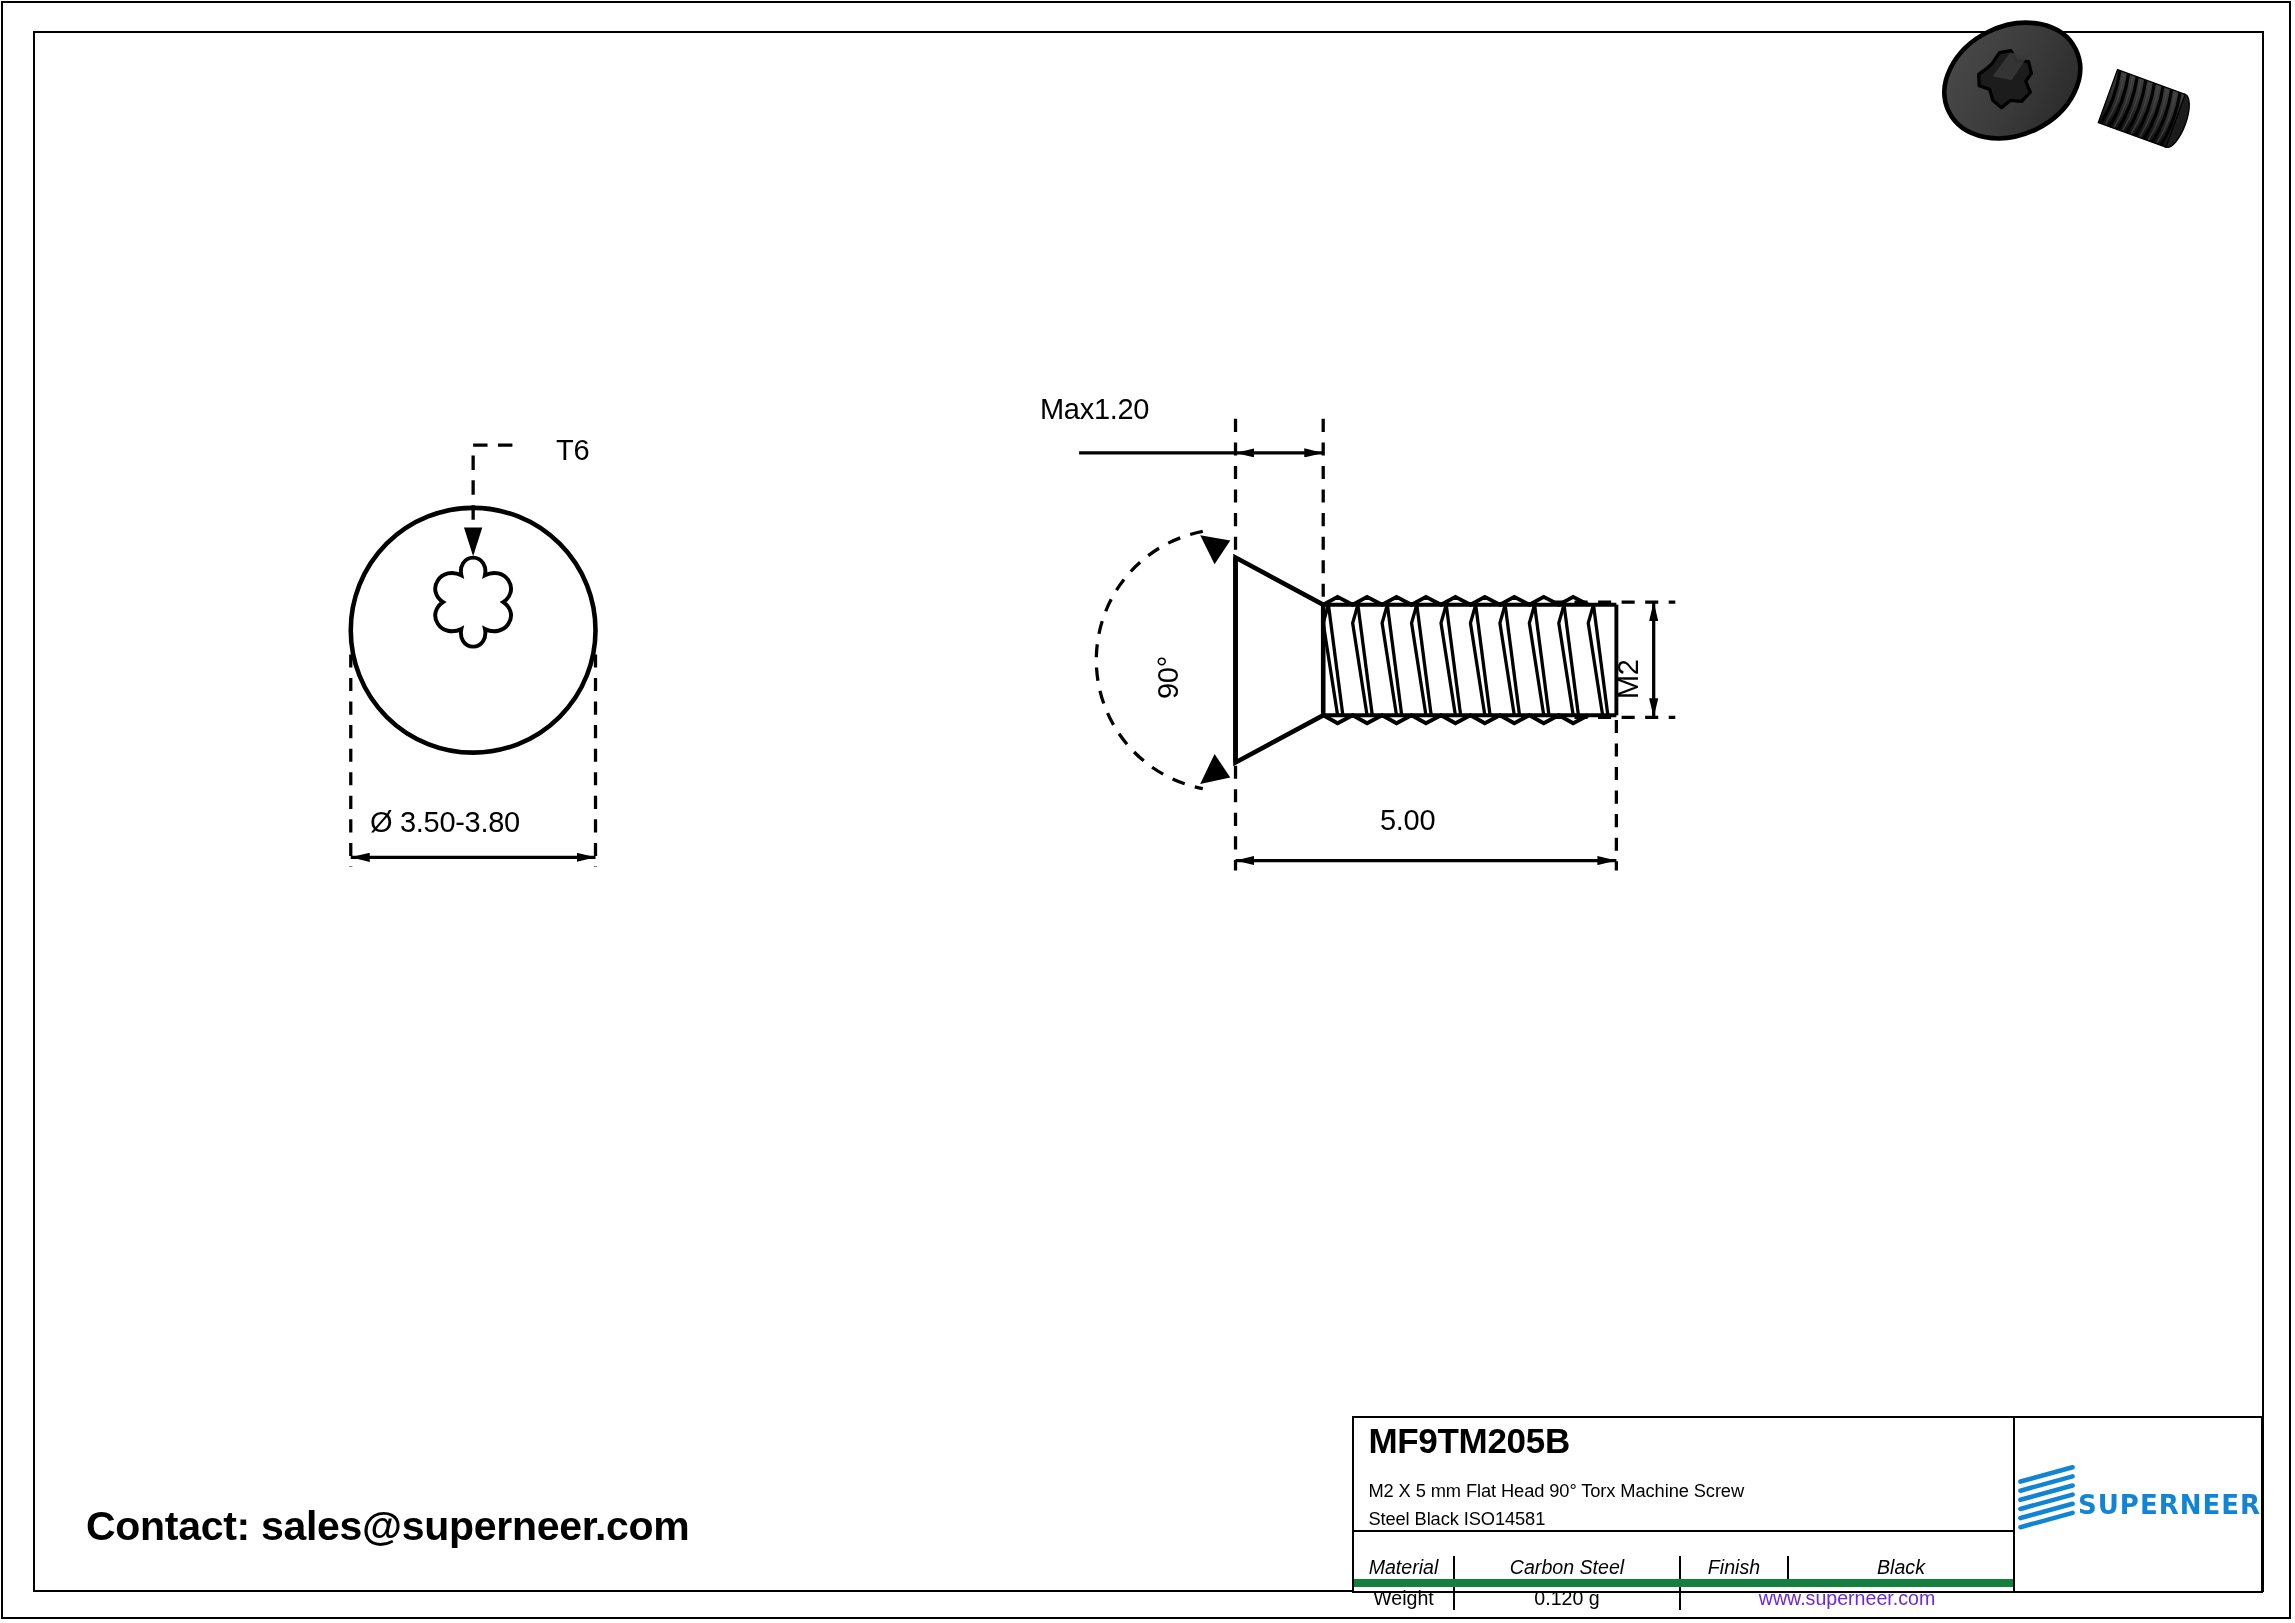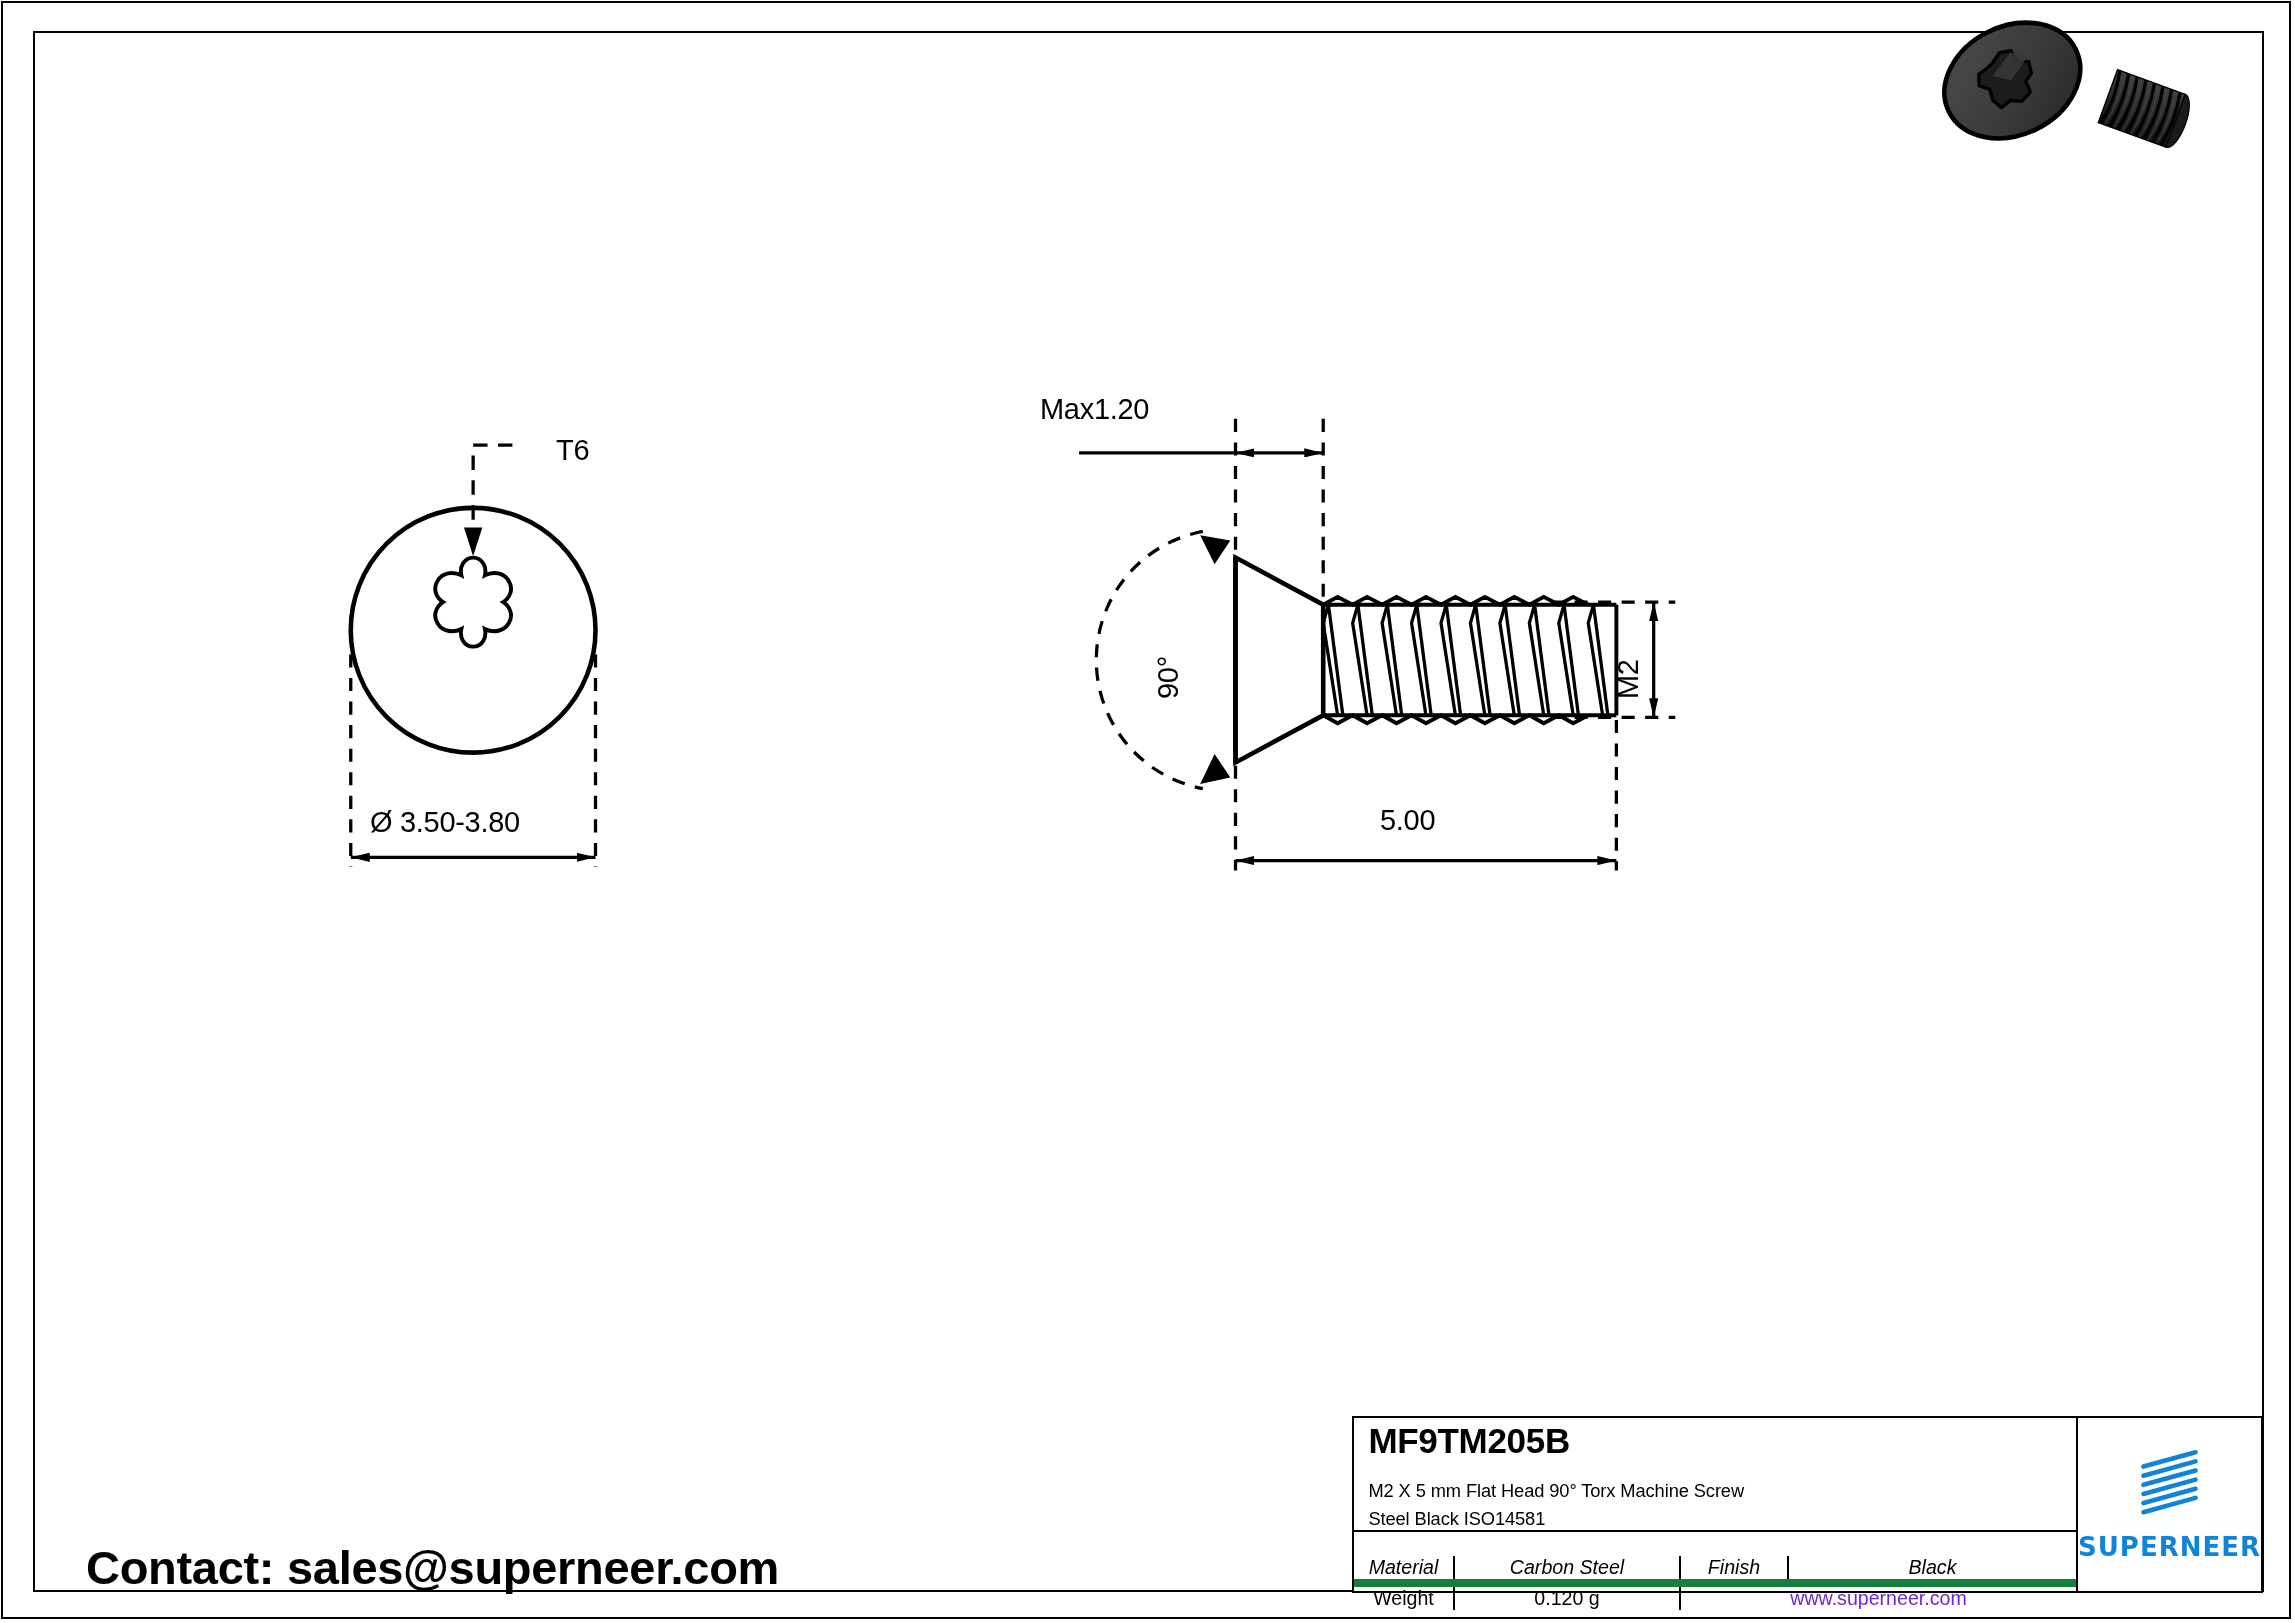--- a/index.html
+++ b/index.html
@@ -44,22 +44,22 @@
     left: 0; top: 0;
     width: 2295px;
     height: 1623px;
     pointer-events: none;
   }
 
   
   .contact-line {
     position: absolute;
     left: 86px;
-    top: 1540px;
-    font-size: 47px;
+    top: 1503px;
+    font-size: 41px;
     font-weight: bold;
     letter-spacing: -0.3px;
     white-space: nowrap;
     font-family: "Liberation Sans", sans-serif;
   }
 
   
   .title-block {
     position: absolute;
     left: 1352px;
@@ -124,21 +124,21 @@
   .c-value   { flex: 0 0 226px; }
   .c-label2  { flex: 0 0 108px; }
   .c-value2  { flex: 1 1 auto; }
   .c-urlcell { flex: 1 1 auto; }
   .url-text { color: #6d28d9; font-size: 19.6px; }
 
   .tb-logo {
     flex: 1 1 auto;
     position: relative;
     display: flex;
-    flex-direction: column;
+    flex-direction: row;
     align-items: center;
     justify-content: center;
   }
   .logo-mark {
     width: 63px;
     height: 73px;
     margin-bottom: 11.8px;
   }
   .logo-word {
     font-size: 26px;

